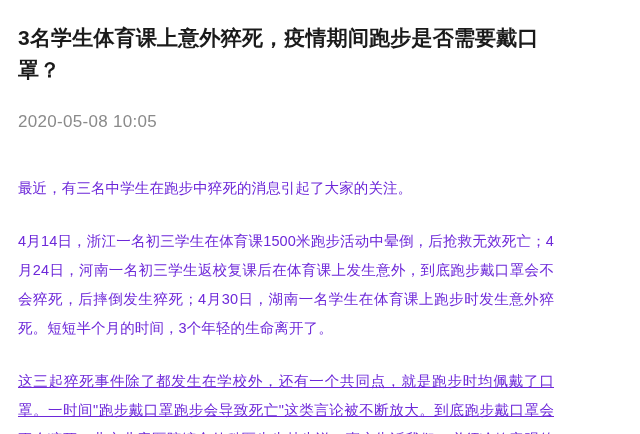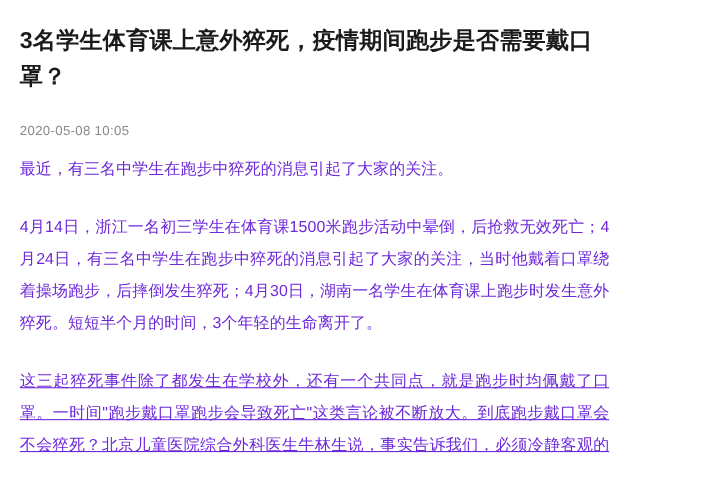--- a/index.html
+++ b/index.html
@@ -22,23 +22,23 @@
   .headline {
     font-size: 21px;
     line-height: 32px;
     font-weight: bold;
     color: #1a1a1a;
     letter-spacing: 0.2px;
     margin: 0 0 26px 0;
     font-family: "Liberation Sans", sans-serif;
   }
   .meta {
-    font-size: 12px;
+    font-size: 17px;
     color: #8a8a8a;
-    margin: 0 0 14px 0;
+    margin: 0 0 42px 0;
     letter-spacing: 0.3px;
   }
   .para {
     font-size: 14.5px;
     line-height: 29px;
     color: #6d28d9;
     margin: 0 0 24px 0;
     text-align: justify;
     letter-spacing: 0.1px;
   }
@@ -54,18 +54,18 @@
 </head>
 <body>
 
 <div class="article">
   <h1 class="headline">3名学生体育课上意外猝死，疫情期间跑步是否需要戴口罩？</h1>
 
   <div class="meta">2020-05-08 10:05</div>
 
   <p class="para">最近，有三名中学生在跑步中猝死的消息引起了大家的关注。</p>
 
-  <p class="para">4月14日，浙江一名初三学生在体育课1500米跑步活动中晕倒，后抢救无效死亡；4月24日，有三名中学生在跑步中猝死的消息引起了大家的关注，当时他戴着口罩绕着操场跑步，后摔倒发生猝死；4月30日，湖南一名学生在体育课上跑步时发生意外猝死。短短半个月的时间，3个年轻的生命离开了。</p>
+  <p class="para">4月14日，浙江一名初三学生在体育课1500米跑步活动中晕倒，后抢救无效死亡；4月24日，河南一名初三学生返校复课后在体育课上发生意外，到底跑步戴口罩会不会猝死，后摔倒发生猝死；4月30日，湖南一名学生在体育课上跑步时发生意外猝死。短短半个月的时间，3个年轻的生命离开了。</p>
 
   <div class="fade-clip">
     <p class="para">这三起猝死事件除了都发生在学校外，还有一个共同点，就是跑步时均佩戴了口罩。一时间"跑步戴口罩跑步会导致死亡"这类言论被不断放大。到底跑步戴口罩会不会猝死？北京儿童医院综合外科医生牛林生说，事实告诉我们，必须冷静客观的分析意外不幸事件的原因</p>
   </div>
 </div>
 
 </body></html>

